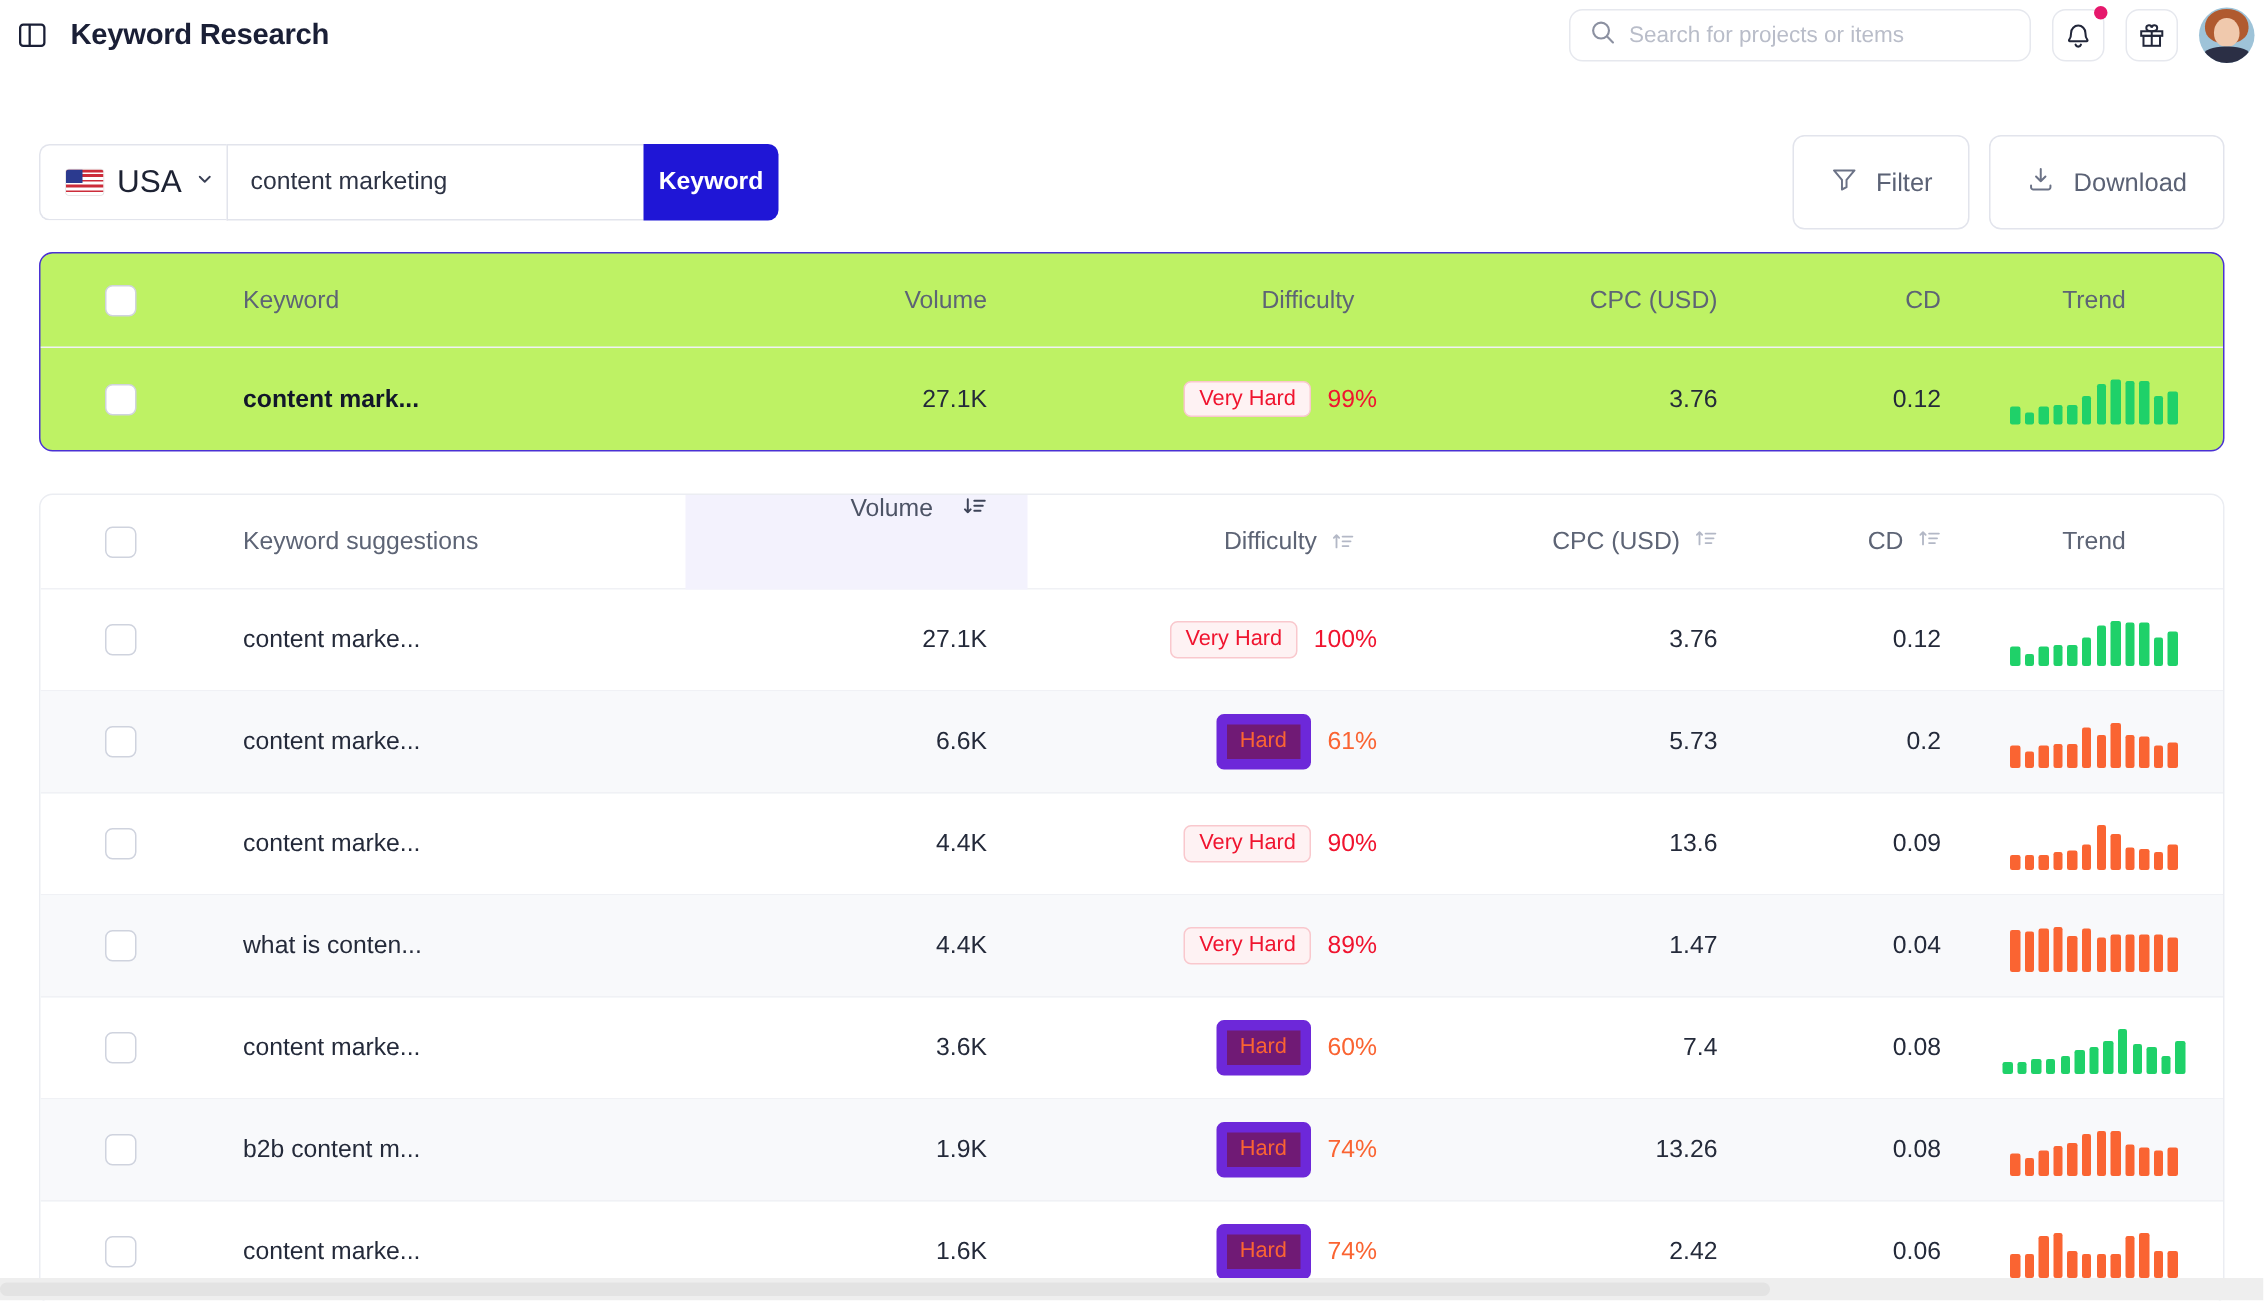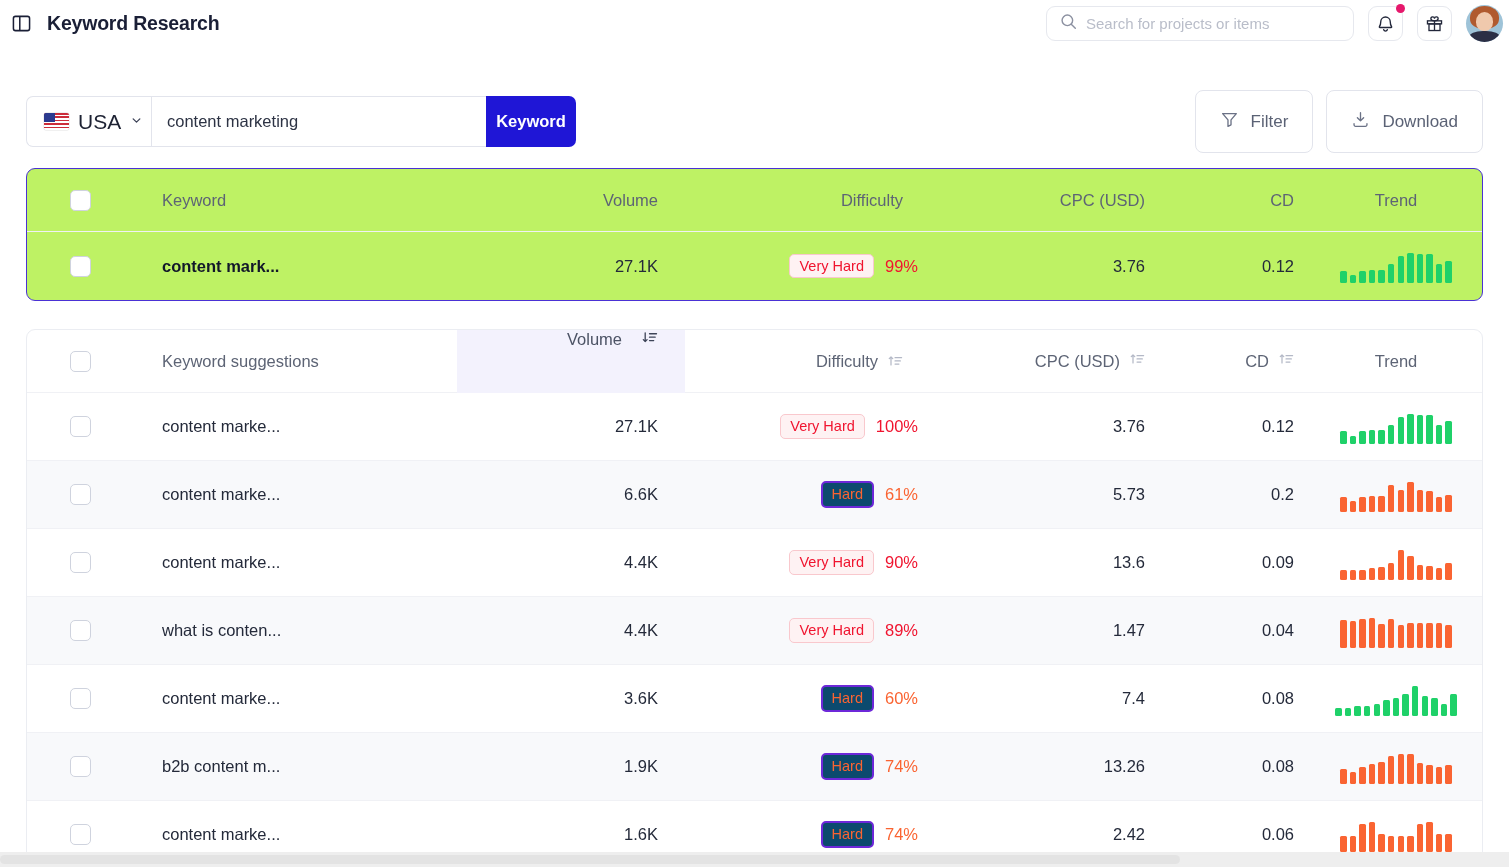--- a/index.html
+++ b/index.html
@@ -86,21 +86,21 @@
   }
   .flag {
     width: 25px; height: 17px; flex: none; border-radius: 2px;
     overflow: hidden; position: relative; background: #fff;
     box-shadow: 0 0 0 0.5px rgba(0,0,0,0.12);
   }
   .flag .stripe { position: absolute; left: 0; width: 100%; height: 1.7px; background: #cc2c3a; }
   .flag .canton { position: absolute; left: 0; top: 0; width: 11px; height: 9px; background: #2b3a8f; }
   .country-name { font-size: 21px; color: #1d2233; }
   .kw-input {
-    width: 335px; height: 51px;
+    width: 278px; height: 51px;
     border: 1px solid #e2e4ec; border-left: 1px solid #e2e4ec;
     border-right: none; border-radius: 0; background: #fff;
     display: flex; align-items: center; padding-left: 15px;
   }
   .kw-input span { font-size: 16.5px; color: #2d3344; }
   .search-btn {
     width: 90px; height: 51px;
     background: #1f16d6; color: #fff;
     border: none; border-radius: 0 7px 7px 0;
     font-size: 16.5px; font-weight: 600;
@@ -174,21 +174,21 @@
 
   .diff-wrap {
     display: flex; align-items: center; justify-content: flex-end;
     gap: 11px; padding-right: 27px; height: 100%;
   }
   .badge {
     border-radius: 5px; padding: 4px 9px;
     font-size: 14.5px; line-height: 1; white-space: nowrap;
   }
   .badge.veryhard { color: #f0142f; background: #fef2f3; border: 1px solid #f9c8cd; }
-  .badge.hard     { color: #fa6432; background: #0c4a6e; border: 2px solid #6d28d9; }
+  .badge.hard     { color: #fa6432; background: #701a75; border: 7px solid #6d28d9; }
   .pct { font-size: 16.5px; }
   .pct.veryhard { color: #f0142f; }
   .pct.hard     { color: #fa6432; }
 
   .spark { display: flex; align-items: flex-end; gap: 3.2px; height: 34px; }
   .spark i { display: block; width: 6.4px; border-radius: 1.5px; }
 
   .hscroll {
     position: absolute; left: 0; bottom: 0;
     width: 100%; height: 15px; background: #eeeeee;

